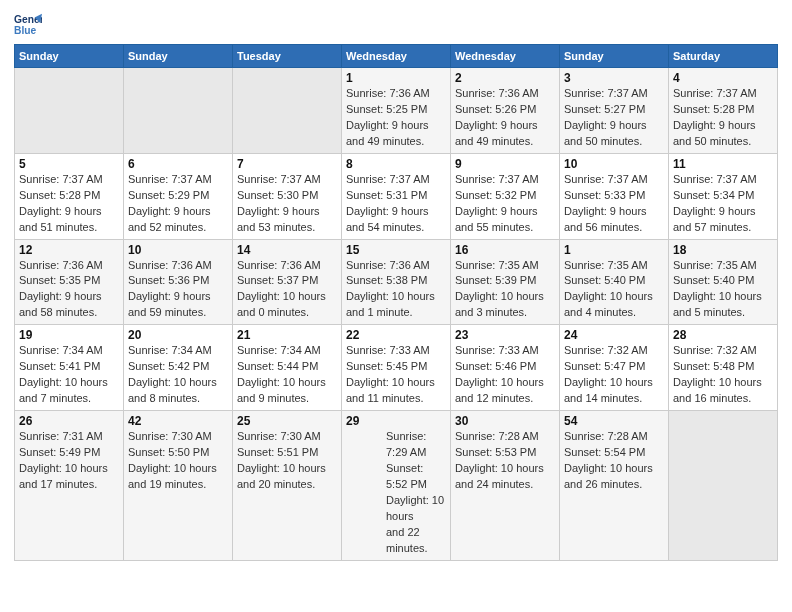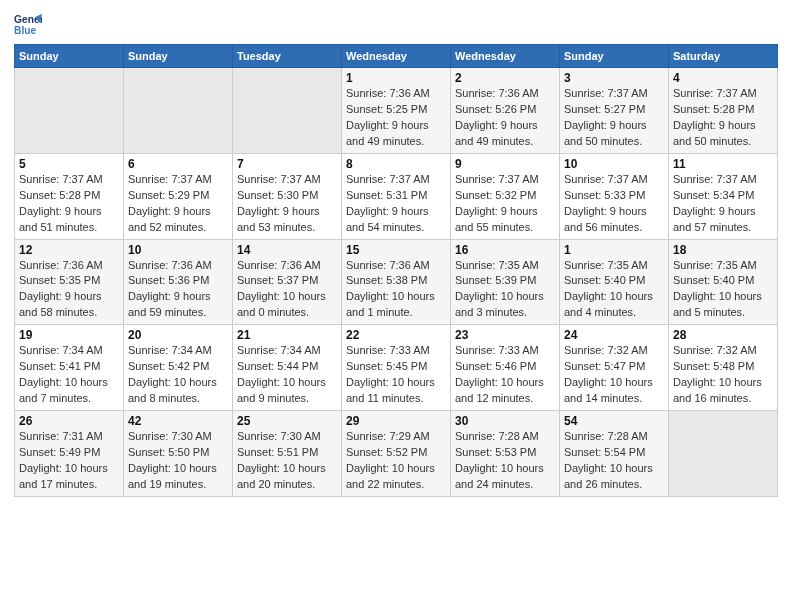--- a/index.html
+++ b/index.html
@@ -318,21 +318,21 @@
           </td>
           <td>
             <div class="day-number">25</div>
             <div class="day-info" style="white-space: pre-line;">Sunrise: 7:30 AM
 Sunset: 5:51 PM
 Daylight: 10 hours
 and 20 minutes.</div>
           </td>
           <td>
             <div class="day-number">29</div>
-            <div class="day-info" style="white-space: pre-line;">Sunrise: 7:29 AM
+            <div class="day-info" style="white-space: pre-line; margin-left: 40px;">Sunrise: 7:29 AM
 Sunset: 5:52 PM
 Daylight: 10 hours
 and 22 minutes.</div>
           </td>
           <td>
             <div class="day-number">30</div>
             <div class="day-info" style="white-space: pre-line;">Sunrise: 7:28 AM
 Sunset: 5:53 PM
 Daylight: 10 hours
 and 24 minutes.</div>

